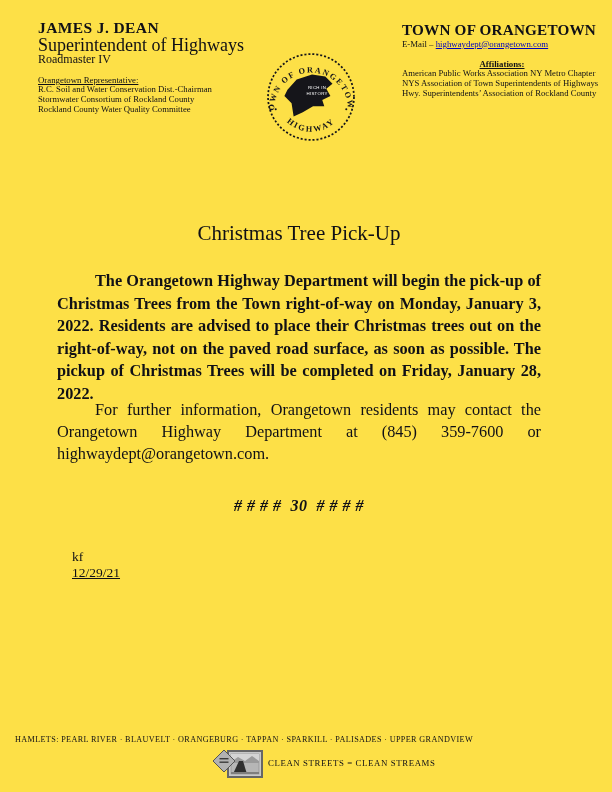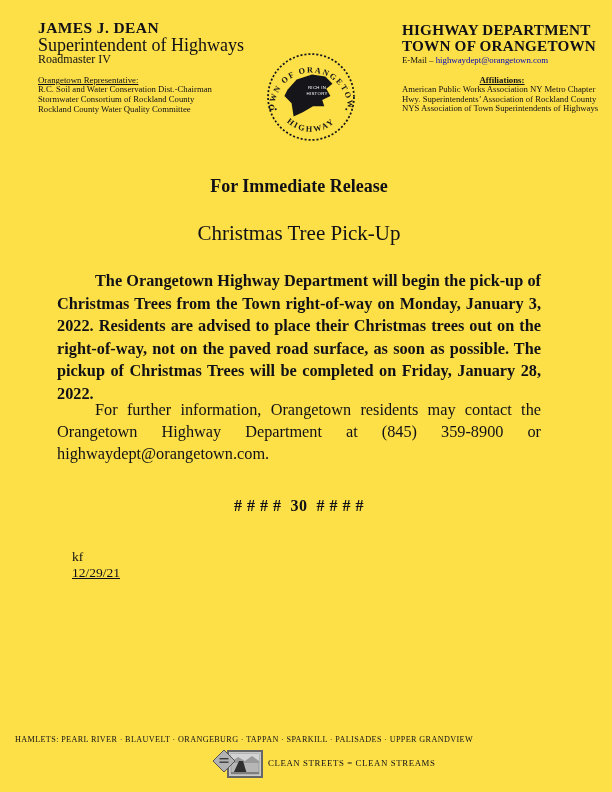--- a/index.html
+++ b/index.html
@@ -17,35 +17,35 @@
   .hd-title{font-size:18px; line-height:14px; margin-top:2px;}
   .hd-sub{font-size:12px; line-height:13px; margin-top:1px;}
   .small-head{font-size:8.8px; font-weight:normal; text-decoration:underline; margin-top:9px; line-height:10px;}
   .small-line{font-size:8.7px; line-height:9.9px;}
 
   
   .hd-right{left:402px; top:22px; width:200px;}
   .hd-dept{font-size:15.2px; font-weight:bold; line-height:15.8px; letter-spacing:.2px;}
   .hd-addr{font-size:12.2px; line-height:13.2px; margin-top:2px;}
   .hd-email{font-size:8.8px; line-height:10px; margin-top:1px;}
-  .link{color:#0000bf; cursor:pointer;}
+  .link{color:#0000bf; text-decoration:underline; cursor:pointer;}
   .aff-head{font-size:8.8px; font-weight:bold; text-decoration:underline; margin-top:10px; line-height:10px;text-align:center;}
 
   
   .seal{left:266px; top:52px; width:90px; height:90px;}
 
   
   .release{left:57px; top:176px; width:484px; text-align:center;
            font-size:18px; font-weight:bold;}
   .headline{left:57px; top:221px; width:484px; text-align:center; font-size:21px;}
   .para{left:57px; width:484px; text-align:justify; text-indent:38px;}
   .p1{top:270px; font-size:16.3px; font-weight:bold; line-height:22.6px;}
   .p2{top:399px; font-size:16.3px; line-height:22px;}
   .endmark{left:57px; top:497px; width:484px; text-align:center;
-           font-size:16px; font-weight:bold; letter-spacing:.5px; white-space:pre;}
+           font-size:16px; font-weight:bold; letter-spacing:.5px; white-space:pre;font-style:italic;}
   .initials{left:72px; top:549px; font-size:13.5px; line-height:15px;}
   .docdate{left:72px; top:565px; font-size:13.5px; line-height:15px;text-decoration:underline;}
 
   
   .hamlets{left:0; top:735px; width:488px; text-align:center;
            font-size:8.2px; letter-spacing:.35px;}
   .f-logo{left:212px; top:748px; width:52px; height:32px;}
   .slogan{left:268px; top:758px; font-size:8.8px; letter-spacing:.6px;}
 </style>
 </head>
@@ -76,33 +76,31 @@
       <textPath href="#sealBot" startOffset="50%" text-anchor="middle">HIGHWAY</textPath>
     </text>
     <circle cx="9.5" cy="56" r="1" fill="#15151a"></circle>
     <circle cx="78.5" cy="56" r="1" fill="#15151a"></circle>
     <polygon fill="#15151a" points="21,37 30,27 45,22 58,24 65,31 59,36 63,43 55,47 57,53 46,53 36,59 27,63 25,50 18,43"></polygon>
     <text x="50" y="36" text-anchor="middle" font-size="4.3" letter-spacing="0.3" fill="#ffffff" font-family="Liberation Sans, DejaVu Sans, sans-serif">RICH IN</text>
     <text x="50" y="42" text-anchor="middle" font-size="4.3" letter-spacing="0.3" fill="#ffffff" font-family="Liberation Sans, DejaVu Sans, sans-serif">HISTORY</text>
   </svg>
 
   <div class="abs hd-right">
-    <div class="hd-dept">HIGHWAY DEPARTMENT</div>
     <div class="hd-dept">TOWN OF ORANGETOWN</div>
     <div class="hd-email"><span>E-Mail – </span><span class="link">highwaydept@orangetown.com</span></div>
     <div class="aff-head">Affiliations:</div>
     <div class="small-line">American Public Works Association NY Metro Chapter</div>
+    <div class="small-line">NYS Association of Town Superintendents of Highways</div>
     <div class="small-line">Hwy. Superintendents’ Association of Rockland County</div>
-    <div class="small-line">NYS Association of Town Superintendents of Highways</div>
   </div>
 
-  <div class="abs release">For Immediate Release</div>
   <div class="abs headline">Christmas Tree Pick-Up</div>
   <div class="abs para p1">The Orangetown Highway Department will begin the pick-up of Christmas Trees from the Town right-of-way on Monday, January 3, 2022.   Residents are advised to place their Christmas trees out on the right-of-way, not on the paved road surface, as soon as possible.  The pickup of Christmas Trees will be completed on Friday, January 28, 2022.</div>
-  <div class="abs para p2">For further information, Orangetown residents may contact the Orangetown Highway Department at (845) 359-8900 or highwaydept@orangetown.com.</div>
+  <div class="abs para p2">For further information, Orangetown residents may contact the Orangetown Highway Department at (845) 359-7600 or highwaydept@orangetown.com.</div>
   <div class="abs endmark"># # # #  30  # # # #</div>
   <div class="abs initials">kf</div>
   <div class="abs docdate">12/29/21</div>
 
   <div class="abs hamlets">HAMLETS: PEARL RIVER · BLAUVELT · ORANGEBURG · TAPPAN · SPARKILL · PALISADES · UPPER GRANDVIEW</div>
 
   <svg class="abs f-logo" viewBox="0 0 52 32">
     <rect x="16" y="3" width="34" height="26" fill="#c8c8c8" stroke="#666" stroke-width="2"></rect>
     <rect x="19" y="6" width="28" height="20" fill="#b6b6b6" stroke="#8a8a8a" stroke-width="0.6"></rect>
     <rect x="19" y="6" width="28" height="8" fill="#d4d4d4"></rect>

